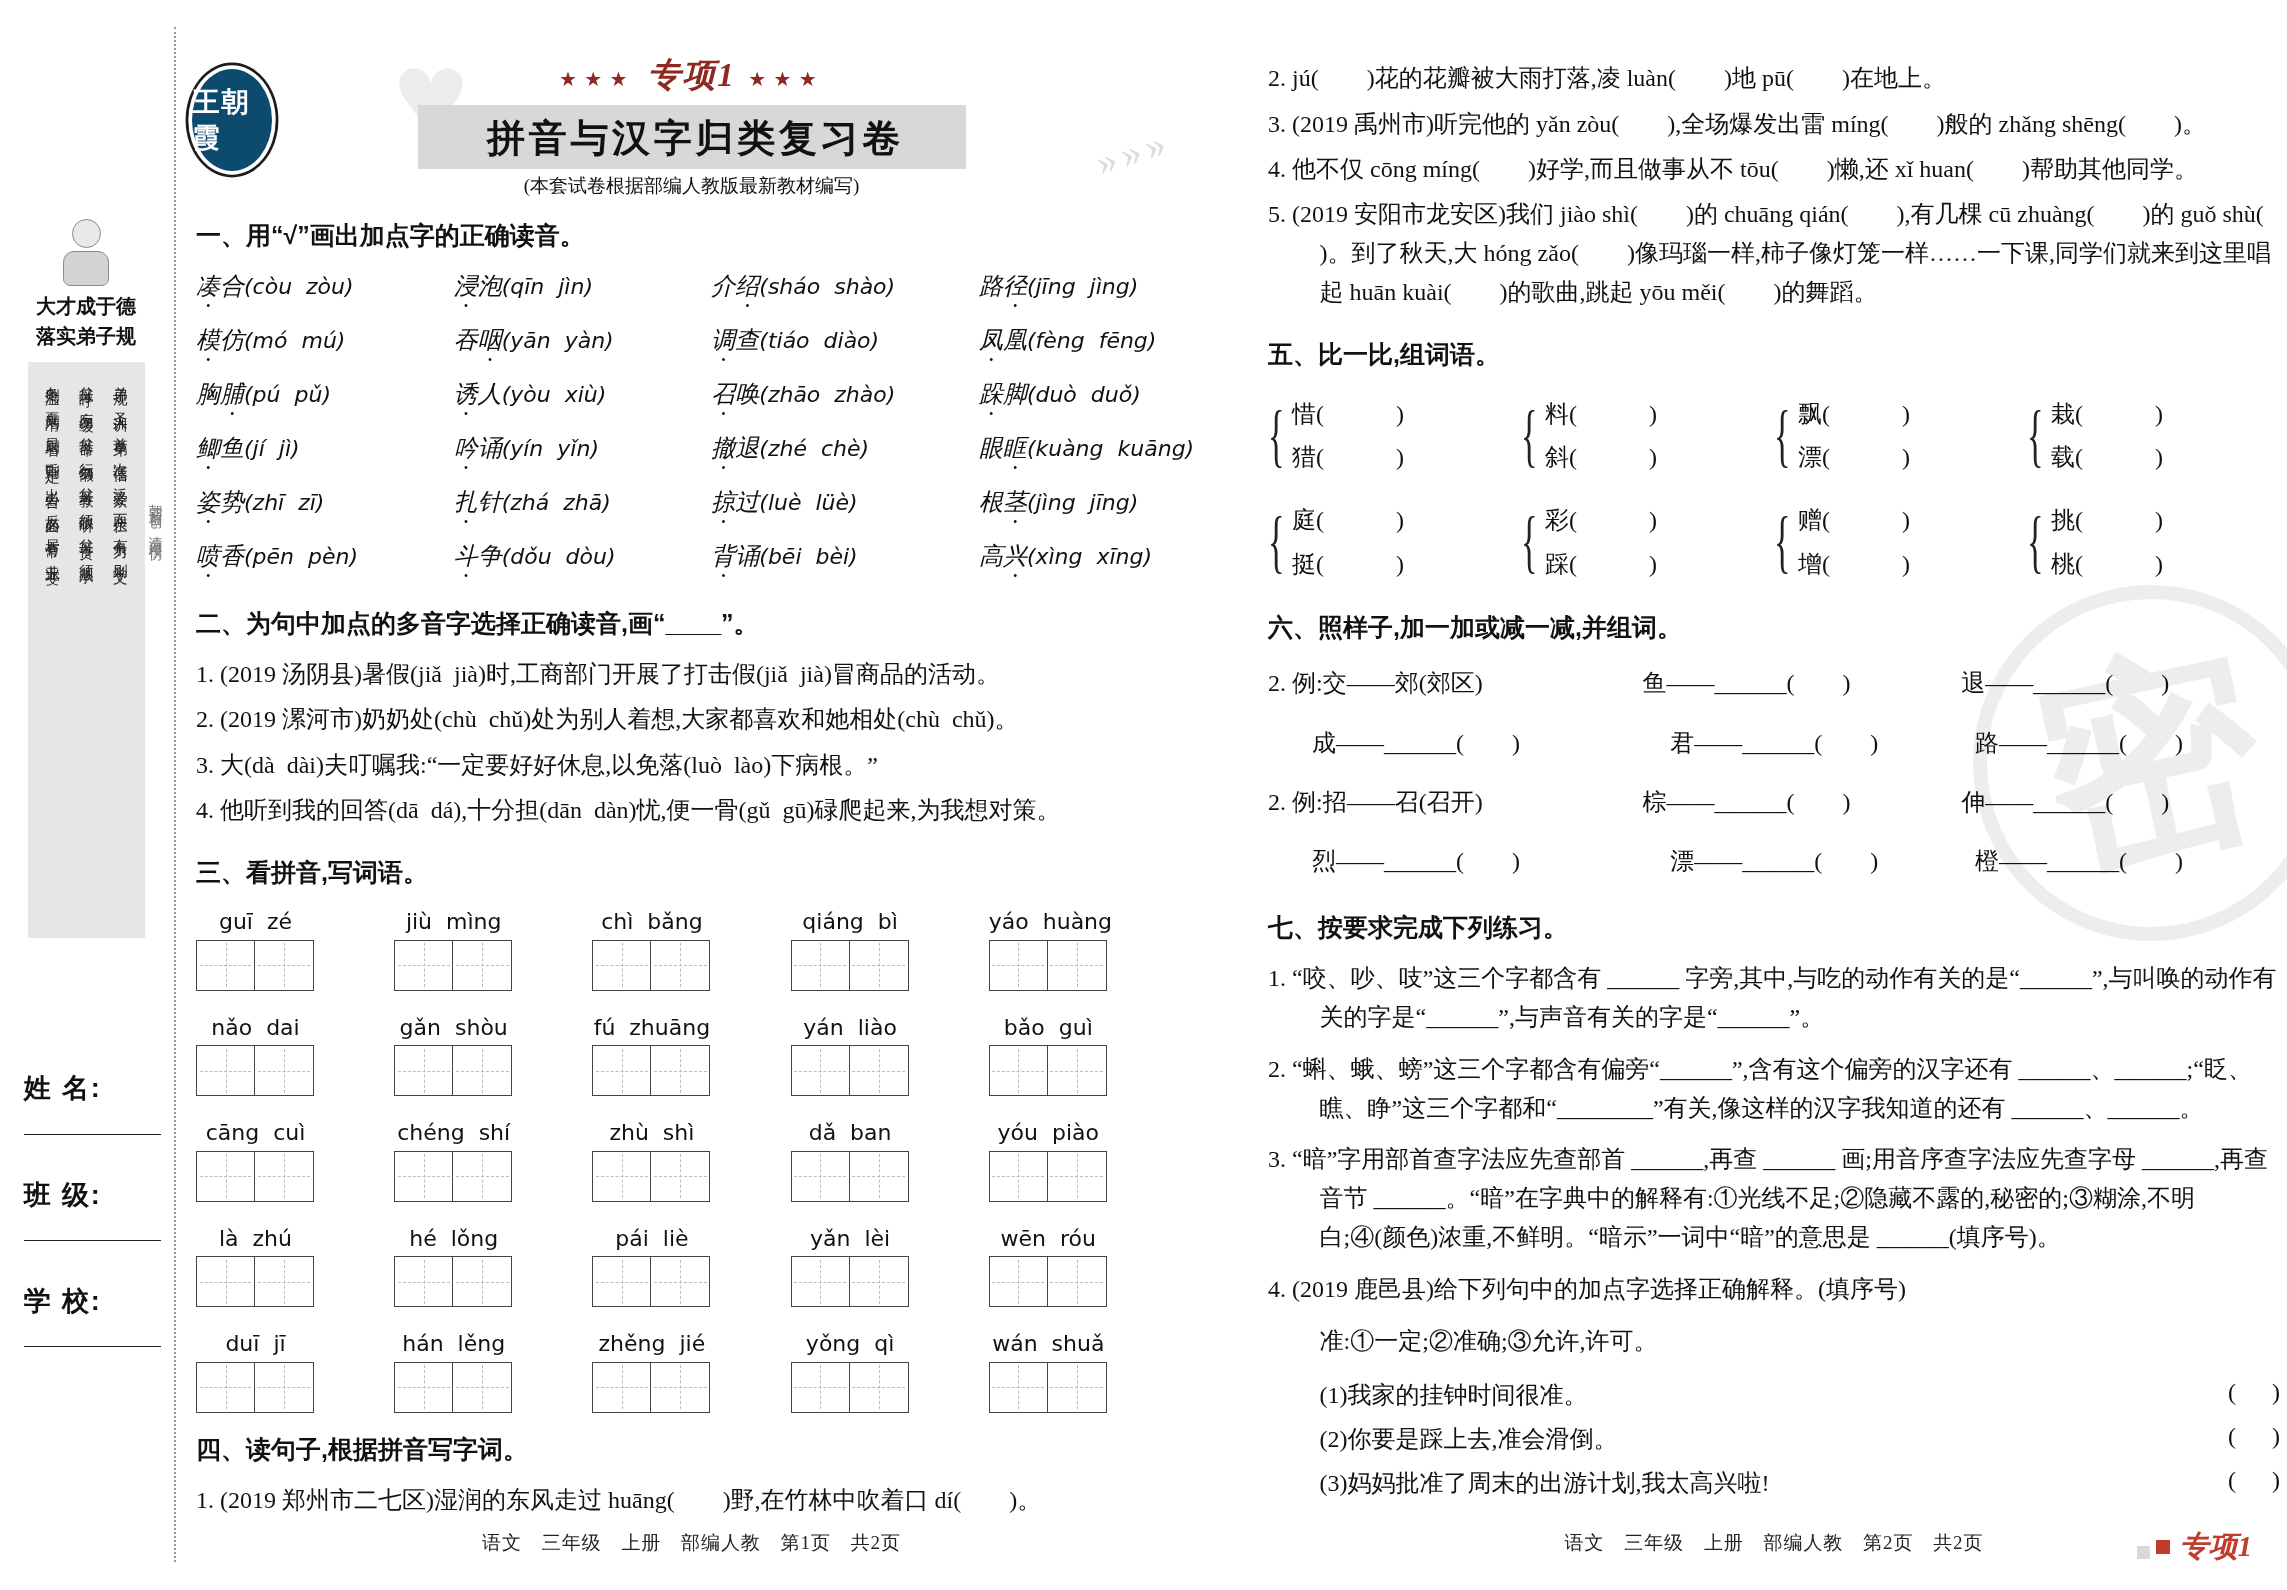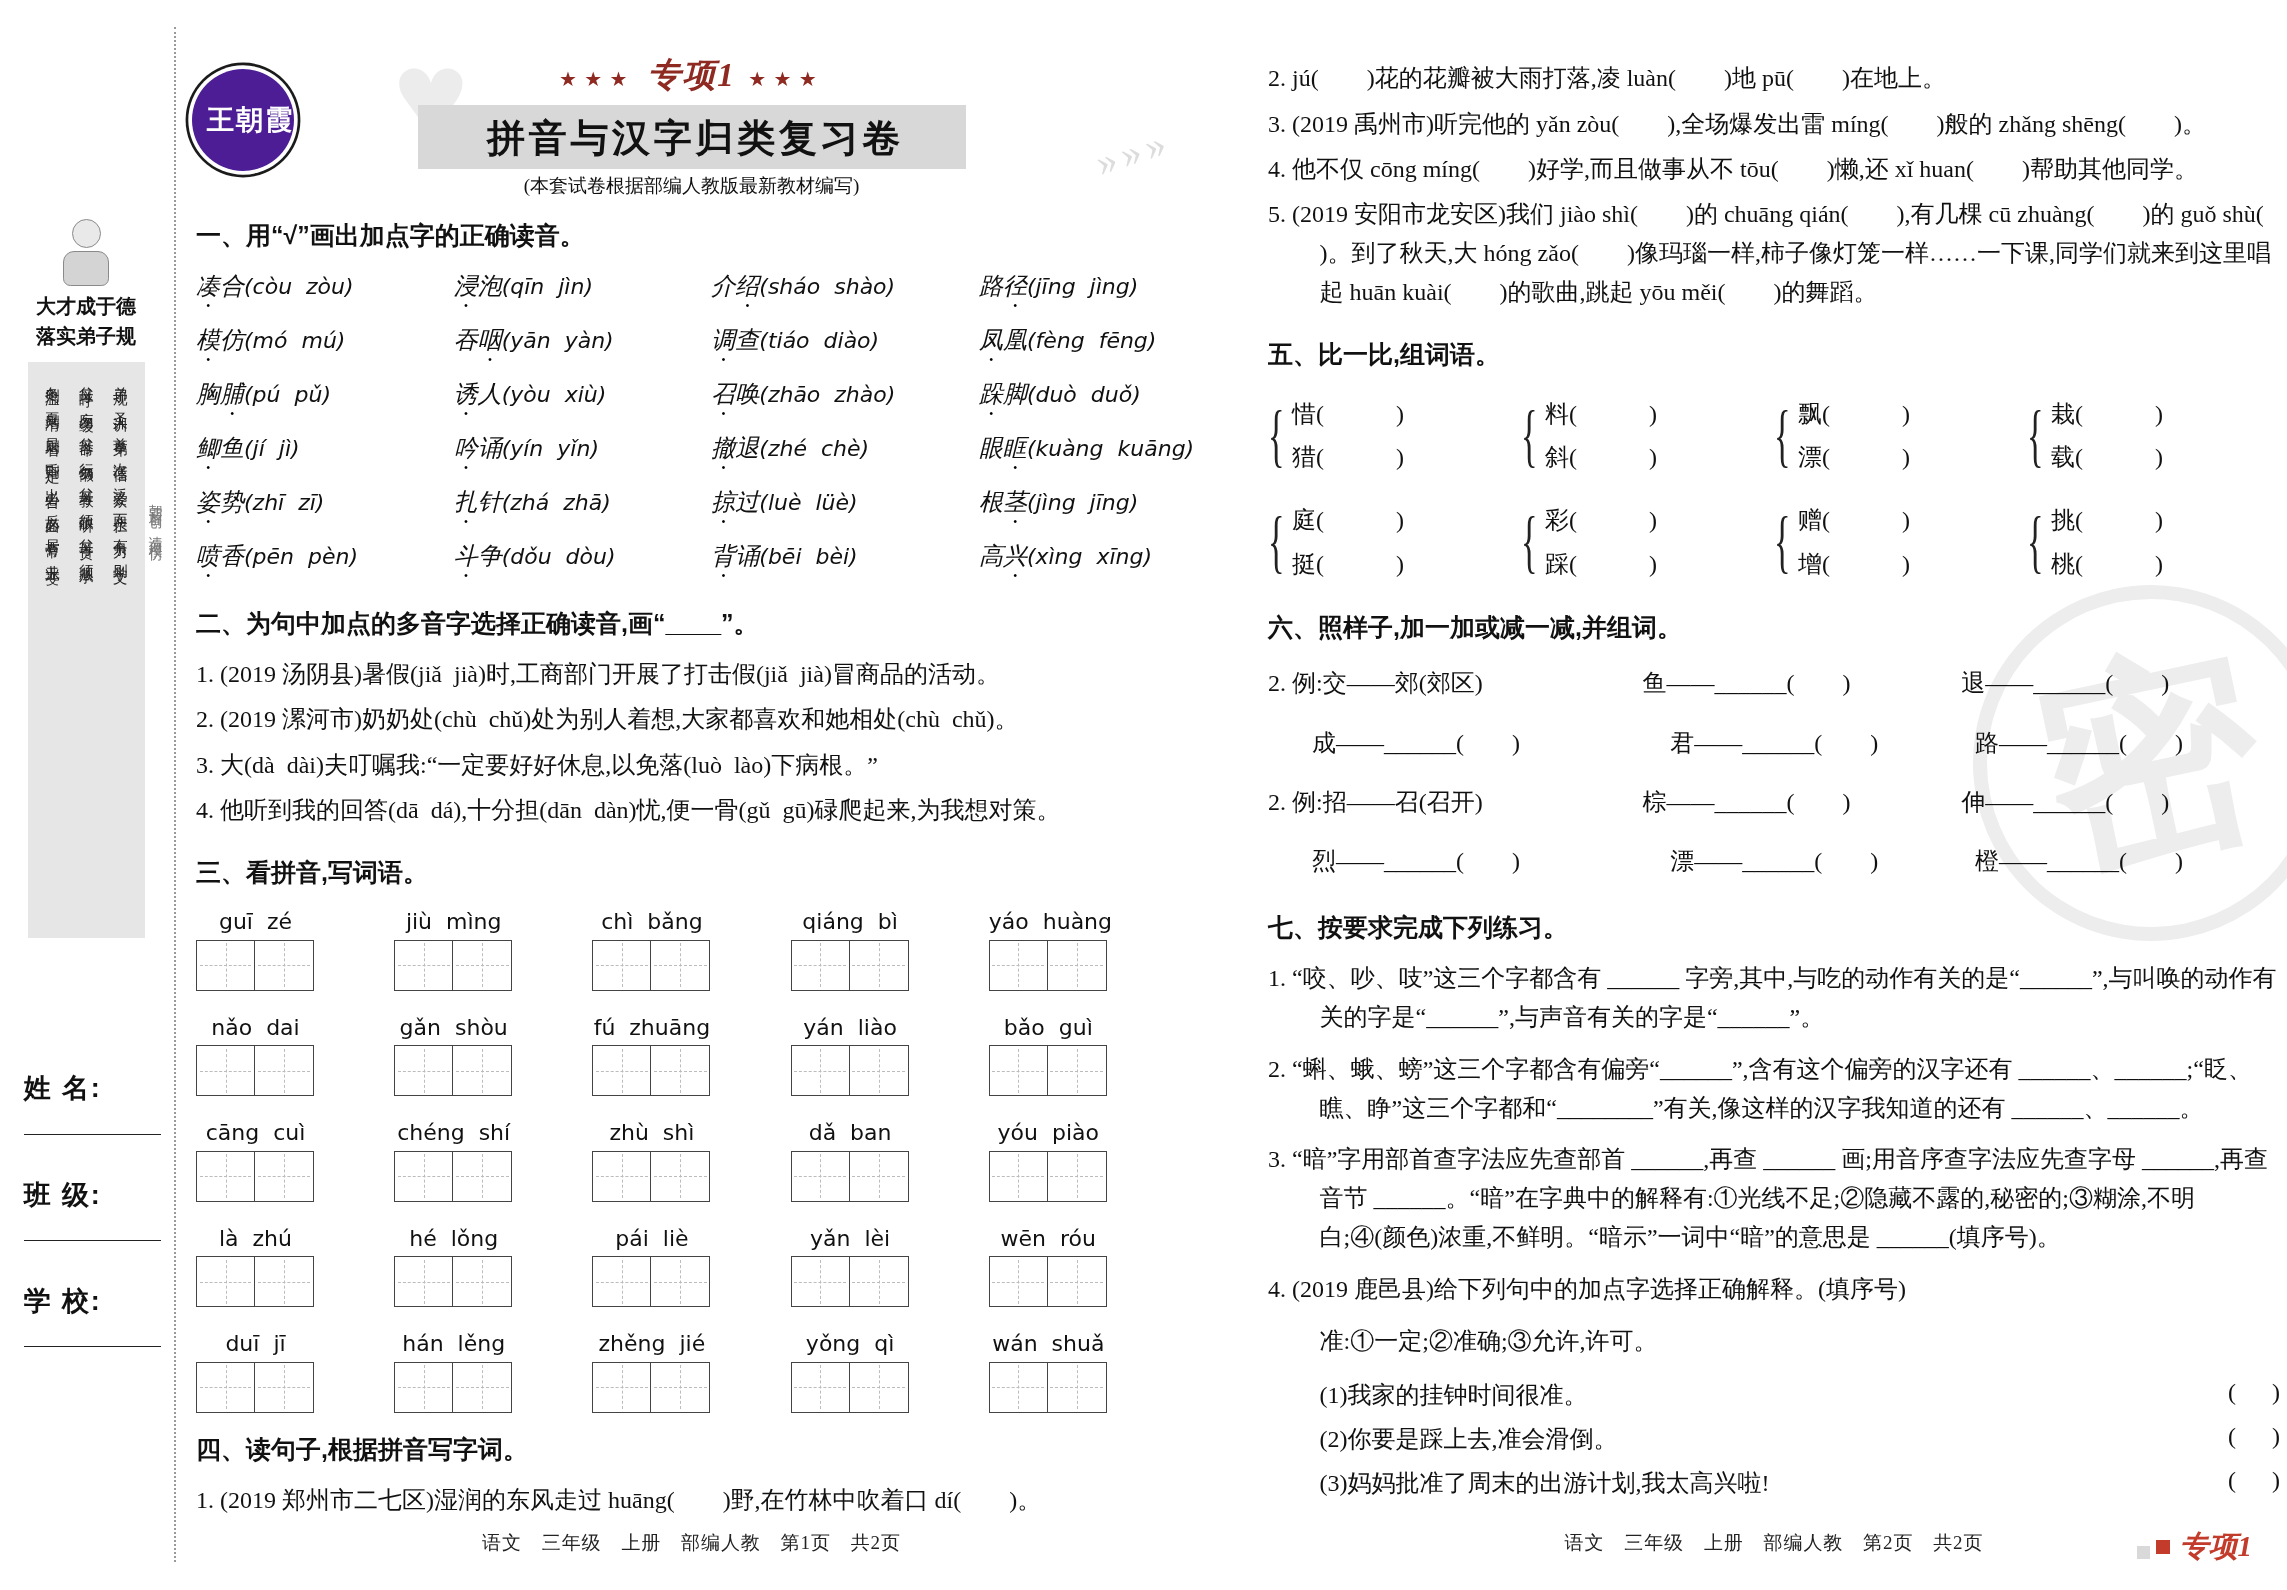--- a/index.html
+++ b/index.html
@@ -40,23 +40,23 @@
   .vnote { position: absolute; left: 146px; top: 493px; writing-mode: vertical-rl; font-size: 13.7px;
            color: #777; letter-spacing: 3.7px; height: 274px; z-index: 1; }
 
   
   .page-left  { position: absolute; left: 196px;  top: 53px; width: 991px; height: 1503px; display: flex; flex-direction: column; z-index: 1; }
   .page-right { position: absolute; left: 1268px; top: 53px; width: 1012px; height: 1503px; display: flex; flex-direction: column; z-index: 1; }
   .foot { margin-top: auto; text-align: center; font-size: 19px; letter-spacing: 0.9px; white-space: pre; color: #222; }
 
   
   .stamp {
-    position: absolute; left: -3.7px; top: 16.4px; width: 102px; height: 102px; border-radius: 50%;
-    background: #4c1d95; box-shadow: 0 0 0 3.7px #fff, 0 0 0 6.4px #1b1b1b;
-    display: flex; align-items: center; justify-content: flex-end; z-index: 2;
+    position: absolute; left: -3.7px; top: 16.4px; width: 80px; height: 102px; border-radius: 50%;
+    background: #0c4a6e; box-shadow: 0 0 0 3.7px #fff, 0 0 0 6.4px #1b1b1b;
+    display: flex; align-items: center; justify-content: center; z-index: 2;
   }
   .stamp span { color: #fff; font-size: 27.4px; font-weight: bold; letter-spacing: 1.8px; }
   .head { text-align: center; }
   .stars { color: #8e2a22; font-size: 20px; display: flex; justify-content: center; align-items: baseline; gap: 12.8px; letter-spacing: 7.3px; }
   .special { font-size: 33px; font-weight: bold; font-style: italic; letter-spacing: 1.8px; }
   .titlebar { background: #d8d8d8; width: 548px; margin: 7.3px auto 3.7px; padding: 7.3px 0 5.5px; }
   .titlebar h1 { margin: 0; font-size: 38px; letter-spacing: 3.7px; font-family: "Liberation Sans", "DejaVu Sans", sans-serif; padding-left: 8px; }
   .subtitle { font-size: 19px; margin-top: 3.7px; }
   .grade { font-size: 31px; font-weight: bold; letter-spacing: 11px; margin-top: 14.6px;
            font-family: "Liberation Sans", "DejaVu Sans", sans-serif; }

